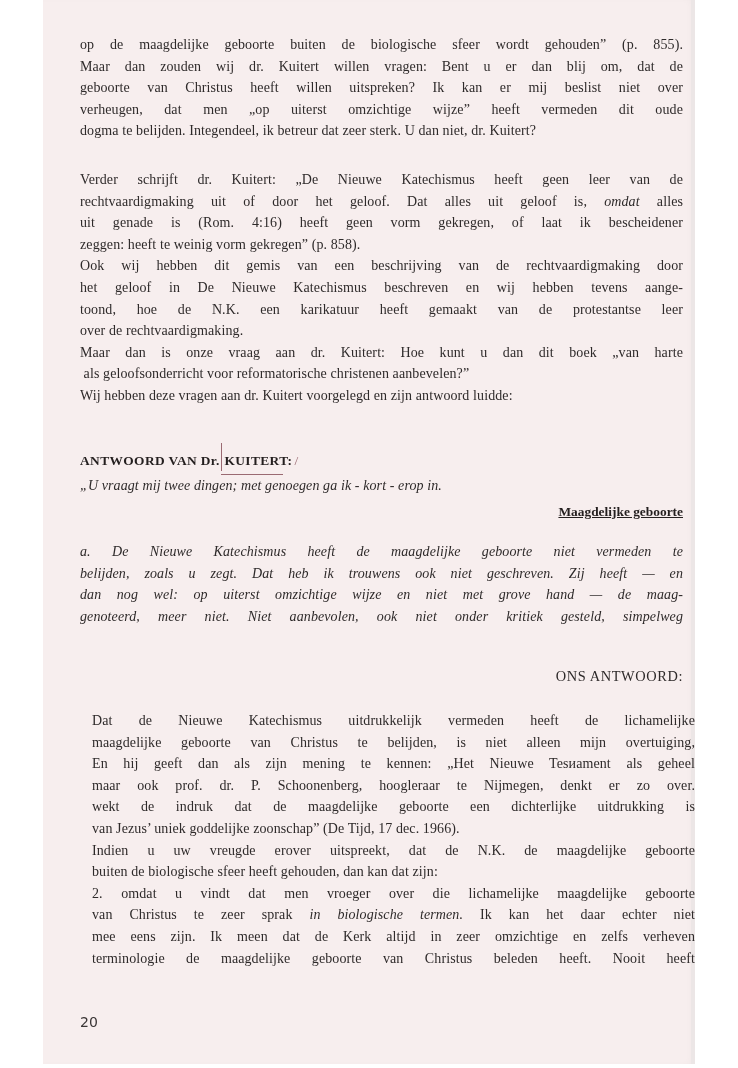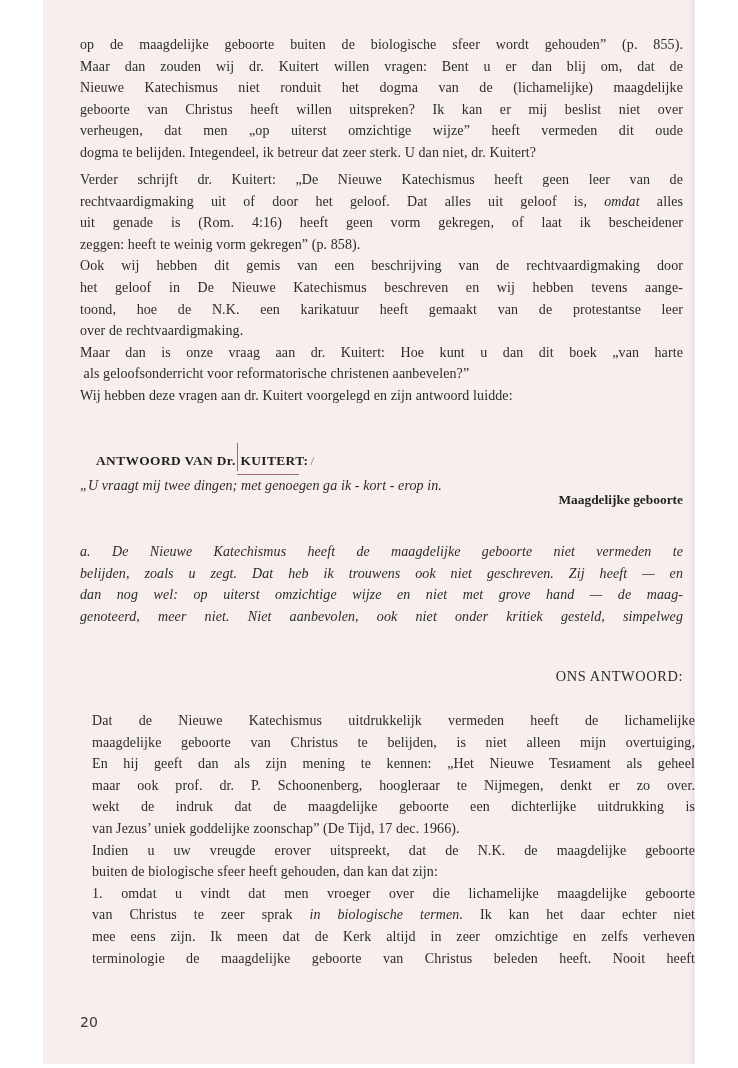--- a/index.html
+++ b/index.html
@@ -60,21 +60,20 @@
   .heading {
     position: absolute;
     left: 80px;
     top: 453px;
     font-family: "Liberation Serif", serif;
     font-weight: bold;
     font-size: 13.4px;
     color: #241f1f;
     letter-spacing: 0.4px;
     white-space: nowrap;
-    margin-left: 16px;
   }
   .pen-box {
     position: relative;
     display: inline-block;
     padding: 0 1px;
   }
   .pen-box::before {
     content: "";
     position: absolute;
     left: -2px;
@@ -94,26 +93,27 @@
   }
   .pen-slash {
     display: inline-block;
     color: #9a6a72;
     font-weight: normal;
     margin-left: 1px;
   }
   .side-heading {
     position: absolute;
     right: 55px;
-    top: 492px;
+    top: 504px;
     font-family: "Liberation Serif", serif;
     font-weight: bold;
     font-size: 13.4px;
     color: #241f1f;
     white-space: nowrap;
+    text-decoration: underline;
   }
   .ons-antwoord {
     position: absolute;
     right: 55px;
     top: 668px;
     font-family: "Liberation Serif", serif;
     font-size: 14.4px;
     color: #2e2a2a;
     letter-spacing: 0.6px;
     white-space: nowrap;
@@ -129,21 +129,20 @@
 </style>
 </head>
 <body>
 
 <div class="page"></div>
 <div class="page-edge"></div>
 
 <div class="text-block liberation" style="top:34px;">
   <span class="line">op de maagdelijke geboorte buiten de biologische sfeer wordt gehouden” (p. 855).</span>
   <span class="line">Maar dan zouden wij dr. Kuitert willen vragen: Bent u er dan blij om, dat de</span>
-  <span class="line">Nieuwe Katechismus niet ronduit het dogma van de (lichamelijke) maagdelijke</span>
   <span class="line">geboorte van Christus heeft willen uitspreken? Ik kan er mij beslist niet over</span>
   <span class="line">verheugen, dat men „op uiterst omzichtige wijze” heeft vermeden dit oude</span>
   <span class="line last">dogma te belijden. Integendeel, ik betreur dat zeer sterk. U dan niet, dr. Kuitert?</span>
 </div>
 
 <div class="text-block liberation" style="top:169px;">
   <span class="line">Verder schrijft dr. Kuitert: „De Nieuwe Katechismus heeft geen leer van de</span>
   <span class="line"><span>rechtvaardigmaking uit of door het geloof. Dat alles uit geloof is, </span><span class="italic">omdat</span><span> alles</span></span>
   <span class="line">uit genade is (Rom. 4:16) heeft geen vorm gekregen, of laat ik bescheidener</span>
   <span class="line last">zeggen: heeft te weinig vorm gekregen” (p. 858).</span>
@@ -177,19 +176,19 @@
 
 <div class="text-block liberation" style="top:710px;margin-left:12px;">
   <span class="line">Dat de Nieuwe Katechismus uitdrukkelijk vermeden heeft de lichamelijke</span>
   <span class="line">maagdelijke geboorte van Christus te belijden, is niet alleen mijn overtuiging,</span>
   <span class="line">En hij geeft dan als zijn mening te kennen: „Het Nieuwe Tesиament als geheel</span>
   <span class="line">maar ook prof. dr. P. Schoonenberg, hoogleraar te Nijmegen, denkt er zo over.</span>
   <span class="line">wekt de indruk dat de maagdelijke geboorte een dichterlijke uitdrukking is</span>
   <span class="line last">van Jezus’ uniek goddelijke zoonschap” (De Tijd, 17 dec. 1966).</span>
   <span class="line">Indien u uw vreugde erover uitspreekt, dat de N.K. de maagdelijke geboorte</span>
   <span class="line last">buiten de biologische sfeer heeft gehouden, dan kan dat zijn:</span>
-  <span class="line">1.  omdat u vindt dat men vroeger over die lichamelijke maagdelijke geboorte</span>
+  <span class="line">2.  omdat u vindt dat men vroeger over die lichamelijke maagdelijke geboorte</span>
   <span class="line"><span>van Christus te zeer sprak </span><span class="italic">in biologische termen.</span><span> Ik kan het daar echter niet</span></span>
   <span class="line">mee eens zijn. Ik meen dat de Kerk altijd in zeer omzichtige en zelfs verheven</span>
   <span class="line">terminologie de maagdelijke geboorte van Christus beleden heeft. Nooit heeft</span>
 </div>
 
 <div class="page-number">20</div>
 
 </body></html>

